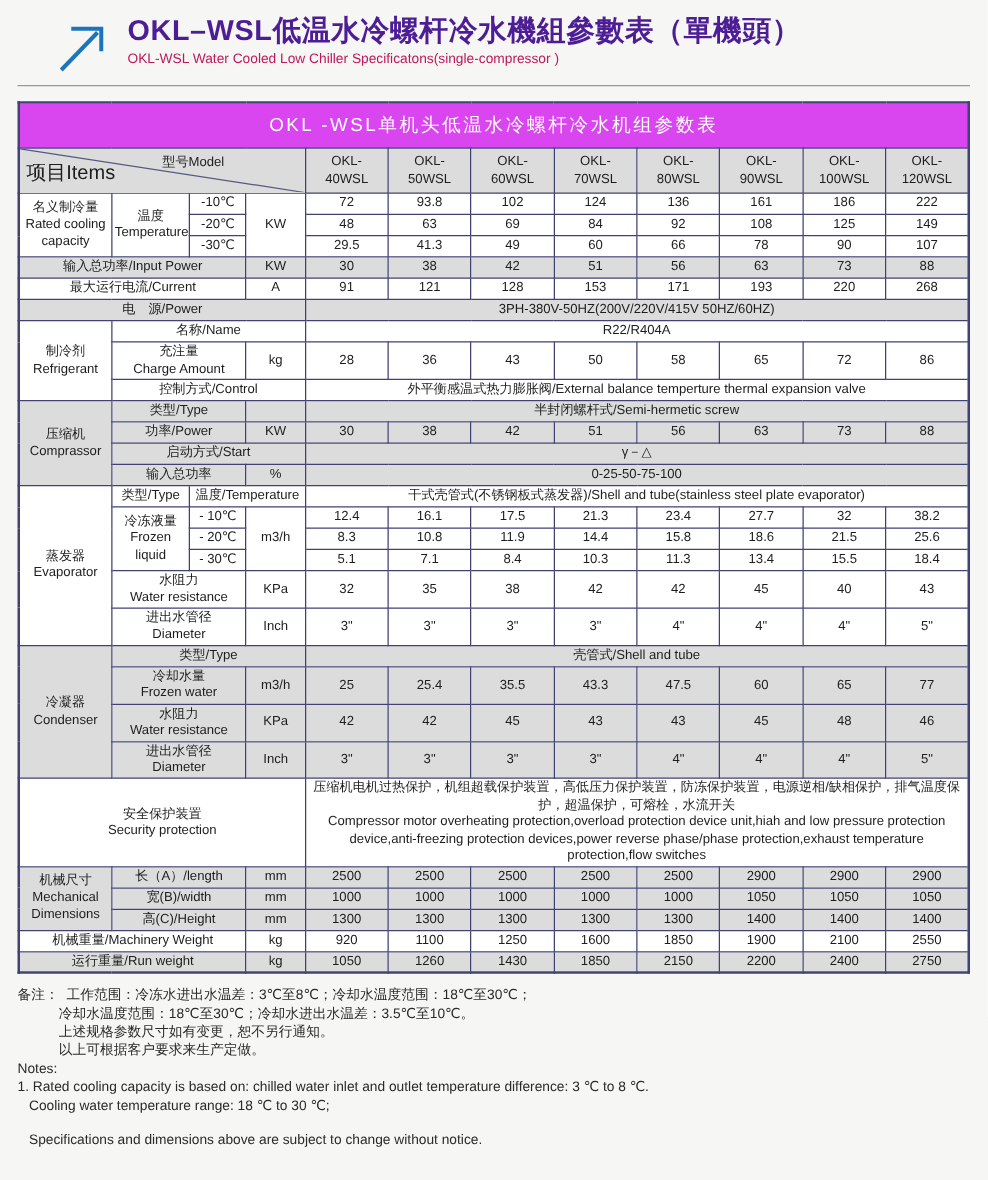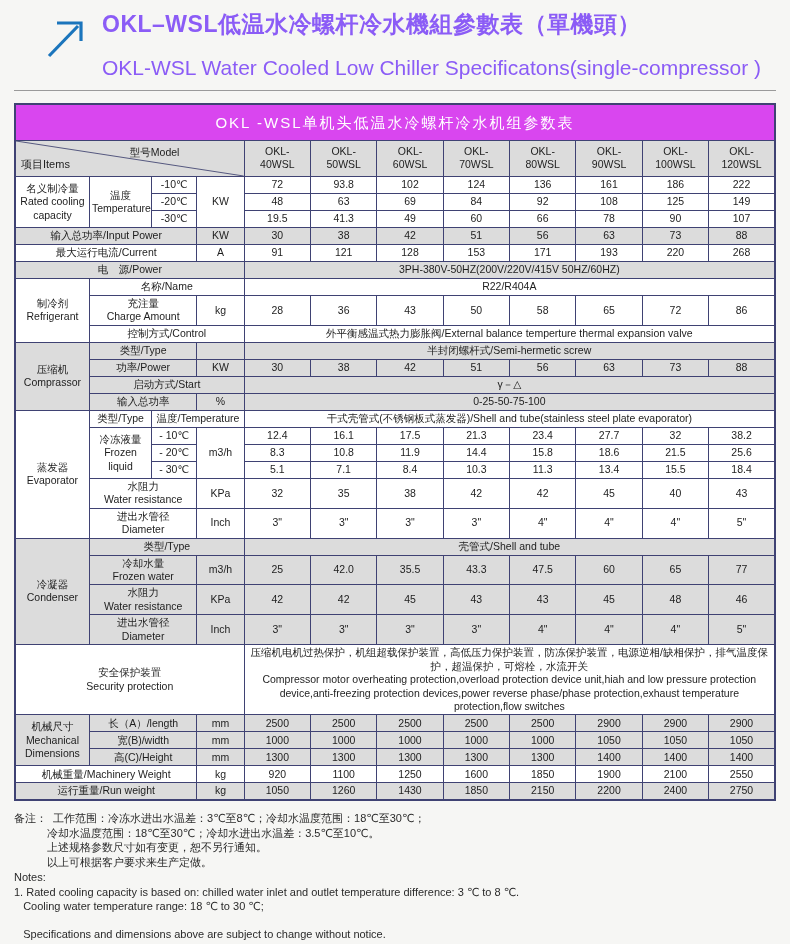--- a/index.html
+++ b/index.html
@@ -9,22 +9,22 @@
     overflow: hidden;
     background: #f6f6f4;
     font-family: "Liberation Sans", "DejaVu Sans", sans-serif;
     color: #1d1d1d;
   }
   .page { padding: 6px 14px 0 14px; }
 
   
   .masthead { display: flex; align-items: flex-start; gap: 12px; padding: 4px 0 0 30px; }
   .arrow-logo { width: 46px; height: 44px; flex: 0 0 auto; margin-top: 4px; }
-  .title-zh { font-size: 23px; font-weight: 600; color: #8b5cf6; letter-spacing: 0.5px; line-height: 1.25; }
-  .title-en { font-size: 21px; font-weight: 400; color: #8b5cf6; margin-top: 17px; }
+  .title-zh { font-size: 23px; font-weight: 600; color: #4c1d95; letter-spacing: 0.5px; line-height: 1.25; }
+  .title-en { font-size: 11px; font-weight: 400; color: #be185d; margin-top: 2px; }
   .divider { border: none; border-top: 1.5px solid #9a9a9a; margin: 10px 0 12px 0; }
 
   
   table.spec {
     width: 762px;
     table-layout: fixed;
     border-collapse: collapse;
     border: 2px solid #3f4273;
     background: #ffffff;
   }
@@ -54,21 +54,21 @@
   td.merged { font-size: 10.5px; }
   td.block {
     text-align: left;
     padding: 6px 9px;
     font-size: 10.3px;
     line-height: 1.55;
   }
   
   td.corner { position: relative; height: 36px; padding: 0; }
   td.corner svg.diag { position: absolute; left: 0; top: 0; width: 100%; height: 100%; }
-  td.corner .ci { position: absolute; left: 5px; bottom: 5px; font-size: 11px; text-align: center; }
+  td.corner .ci { position: absolute; left: 5px; bottom: 5px; font-size: 16px; text-align: center; }
   td.corner .cm { position: absolute; left: 50%; top: 5px; font-size: 10.5px; }
 
   
   .notes { margin-top: 10px; font-size: 11px; line-height: 1.34; color: #2a2a2a; }
   .note-line { white-space: pre-wrap; min-height: 13px; }
 </style>
 </head>
 <body>
 
 <div class="page">
@@ -143,21 +143,21 @@
           <td class="value">63</td>
           <td class="value">69</td>
           <td class="value">84</td>
           <td class="value">92</td>
           <td class="value">108</td>
           <td class="value">125</td>
           <td class="value">149</td>
         </tr>
         <tr>
           <td class="label">-30℃</td>
-          <td class="value">19.5</td>
+          <td class="value">29.5</td>
           <td class="value">41.3</td>
           <td class="value">49</td>
           <td class="value">60</td>
           <td class="value">66</td>
           <td class="value">78</td>
           <td class="value">90</td>
           <td class="value">107</td>
         </tr>
         <tr class="shade">
           <td class="label" colspan="3">输入总功率/Input Power</td>
@@ -302,21 +302,21 @@
         </tr>
         <tr class="shade">
           <td class="cat" rowspan="4">冷凝器<br>Condenser</td>
           <td class="label" colspan="3">类型/Type</td>
           <td class="merged" colspan="8">壳管式/Shell and tube</td>
         </tr>
         <tr class="shade">
           <td class="label" colspan="2">冷却水量<br>Frozen water</td>
           <td class="unit">m3/h</td>
           <td class="value">25</td>
-          <td class="value">42.0</td>
+          <td class="value">25.4</td>
           <td class="value">35.5</td>
           <td class="value">43.3</td>
           <td class="value">47.5</td>
           <td class="value">60</td>
           <td class="value">65</td>
           <td class="value">77</td>
         </tr>
         <tr class="shade">
           <td class="label" colspan="2">水阻力<br>Water resistance</td>
           <td class="unit">KPa</td>

